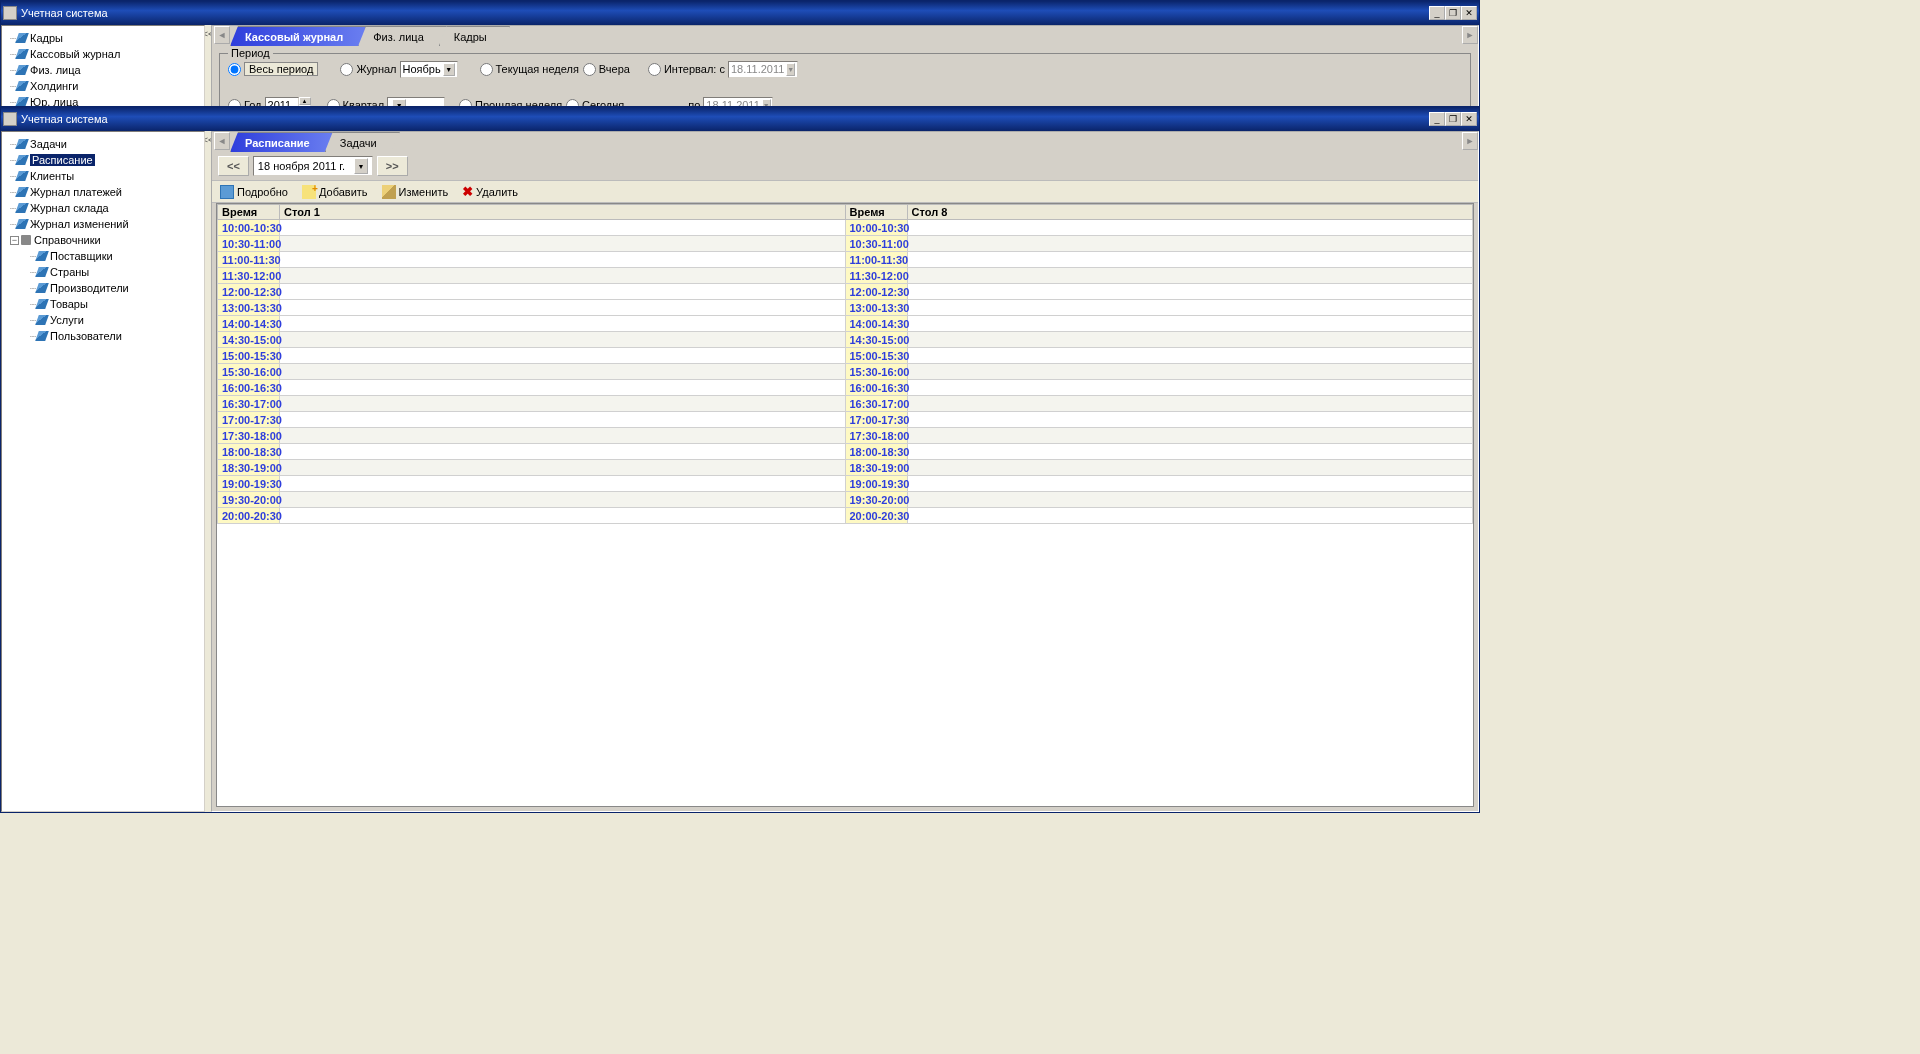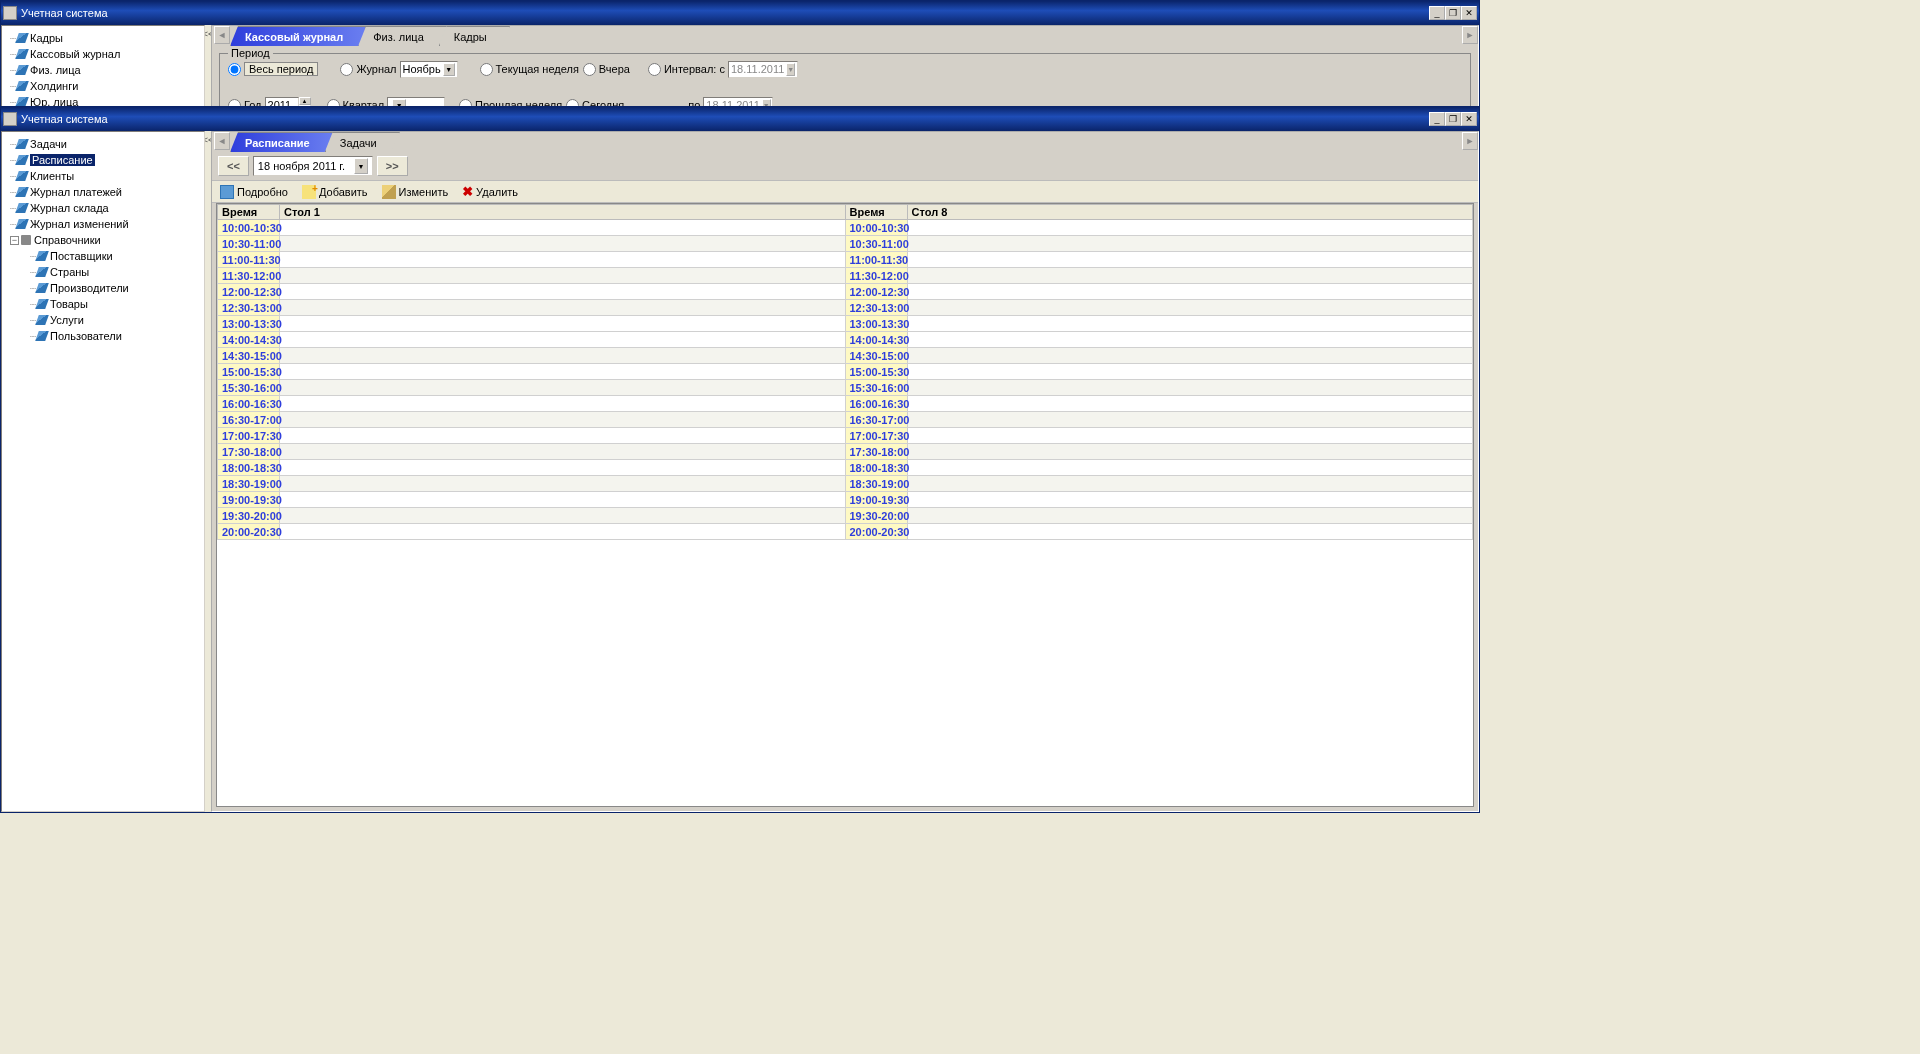--- a/index.html
+++ b/index.html
@@ -386,26 +386,20 @@
                 <td></td>
                 <td class="timecell">11:30-12:00</td>
                 <td></td>
               </tr>
               <tr>
                 <td class="timecell">12:00-12:30</td>
                 <td></td>
                 <td class="timecell">12:00-12:30</td>
                 <td></td>
               </tr>
-              <tr class="altrow">
-                <td class="timecell">12:30-13:00</td>
-                <td></td>
-                <td class="timecell">12:30-13:00</td>
-                <td></td>
-              </tr>
               <tr>
                 <td class="timecell">13:00-13:30</td>
                 <td></td>
                 <td class="timecell">13:00-13:30</td>
                 <td></td>
               </tr>
               <tr>
                 <td class="timecell">14:00-14:30</td>
                 <td></td>
                 <td class="timecell">14:00-14:30</td>

